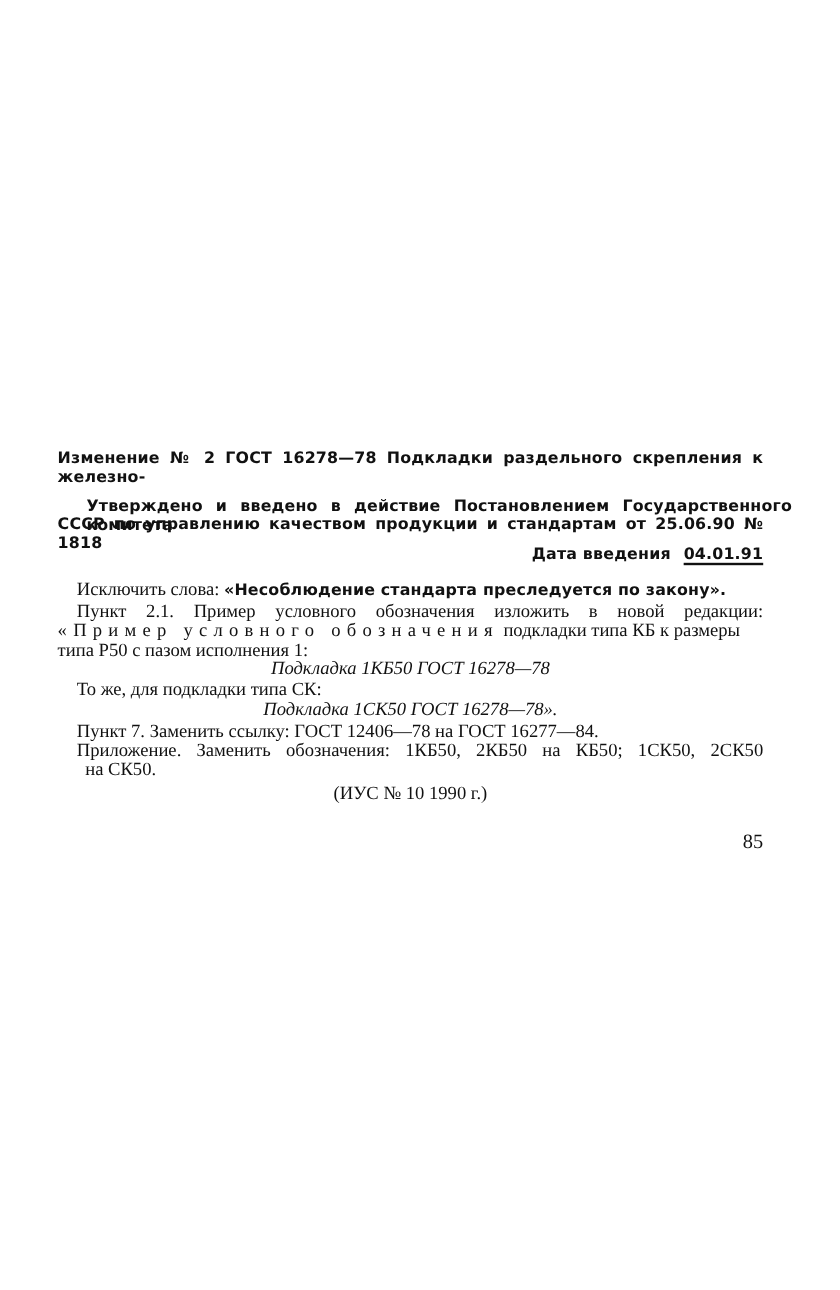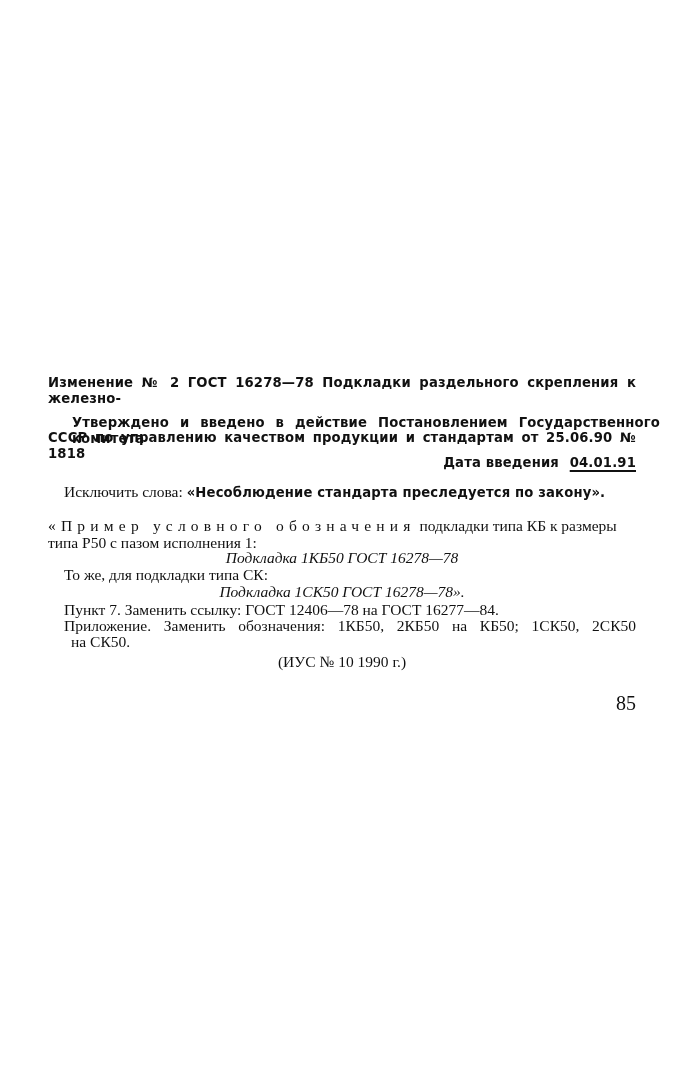--- a/index.html
+++ b/index.html
@@ -7,41 +7,42 @@
     .page { position: absolute; left: 0; top: 0; width: 700px; height: 1075px; }
     .line { position: absolute; left: 48px; width: 588px; white-space: nowrap; line-height: 16px; }
     .bold { font-family: "DejaVu Sans", sans-serif; font-weight: bold; font-size: 13.2px; letter-spacing: 0.15px; }
     .serif { font-family: "Liberation Serif", serif; font-size: 15.5px; }
     .italic { font-style: italic; }
     .justify { text-align: justify; text-align-last: justify; white-space: normal; }
     .center { text-align: center; }
     .right { text-align: right; }
     .indent { padding-left: 16px; box-sizing: border-box; }
     .date-value { text-decoration: underline; text-decoration-thickness: 2px; text-underline-offset: 3px; padding-left: 6px; }
-    .page-number { position: absolute; left: 600px; top: 692px; width: 36px; text-align: right; font-family: "Liberation Serif", serif; font-size: 20px; }
+    .page-number { position: absolute; left: 600px; top: 692px; width: 36px; text-align: right; font-family: "Liberation Serif", serif; font-size: 17px; }
   </style>
 </head>
 <body>
 
 <div class="page">
 
   <div class="line bold justify" style="top:375px;">Изменение № 2 ГОСТ 16278—78 Подкладки раздельного скрепления к железно-</div>
 
   <div class="line bold justify" style="top:415px;margin-left:24px;">Утверждено и введено в действие Постановлением Государственного комитета</div>
   <div class="line bold justify" style="top:430px;">СССР по управлению качеством продукции и стандартам от 25.06.90 № 1818</div>
 
   <div class="line bold right" style="top:455px;">
     <span>Дата введения</span>
     <span class="date-value">04.01.91</span>
   </div>
 
   <div class="line serif indent" style="top:484px;">
     <span>Исключить слова: </span><span class="bold">«Несоблюдение стандарта преследуется по закону».</span>
   </div>
 
+  <div class="line serif indent justify" style="top:502px;">Пункт 2.1. Пример условного обозначения изложить в новой редакции:</div>
 
   <div class="line serif" style="top:518px;">
     <span style="letter-spacing:5.2px;margin-top:44px;">«Пример условного обозначения</span><span> подкладки типа КБ к размеры</span>
   </div>
 
   <div class="line serif" style="top:535px;">типа Р50 с пазом исполнения 1:</div>
 
   <div class="line serif italic center" style="top:550px;">Подкладка 1КБ50 ГОСТ 16278—78</div>
 
   <div class="line serif indent" style="top:567px;">То же, для подкладки типа СК:</div>

